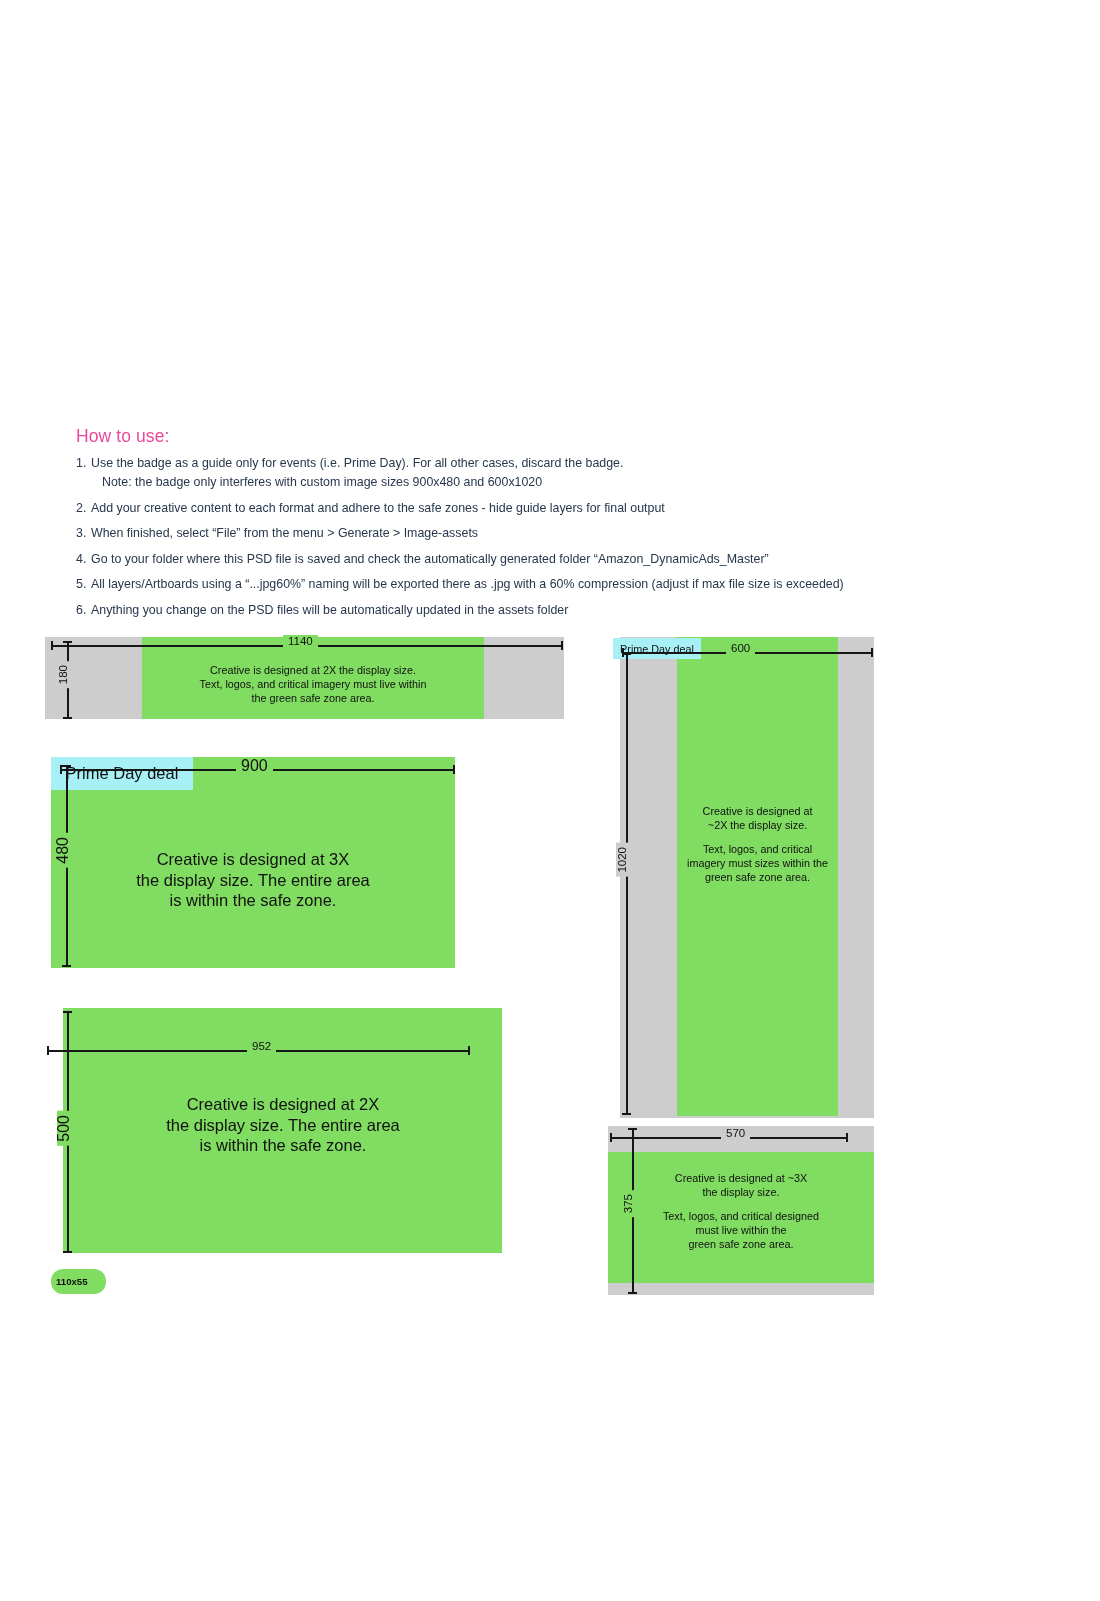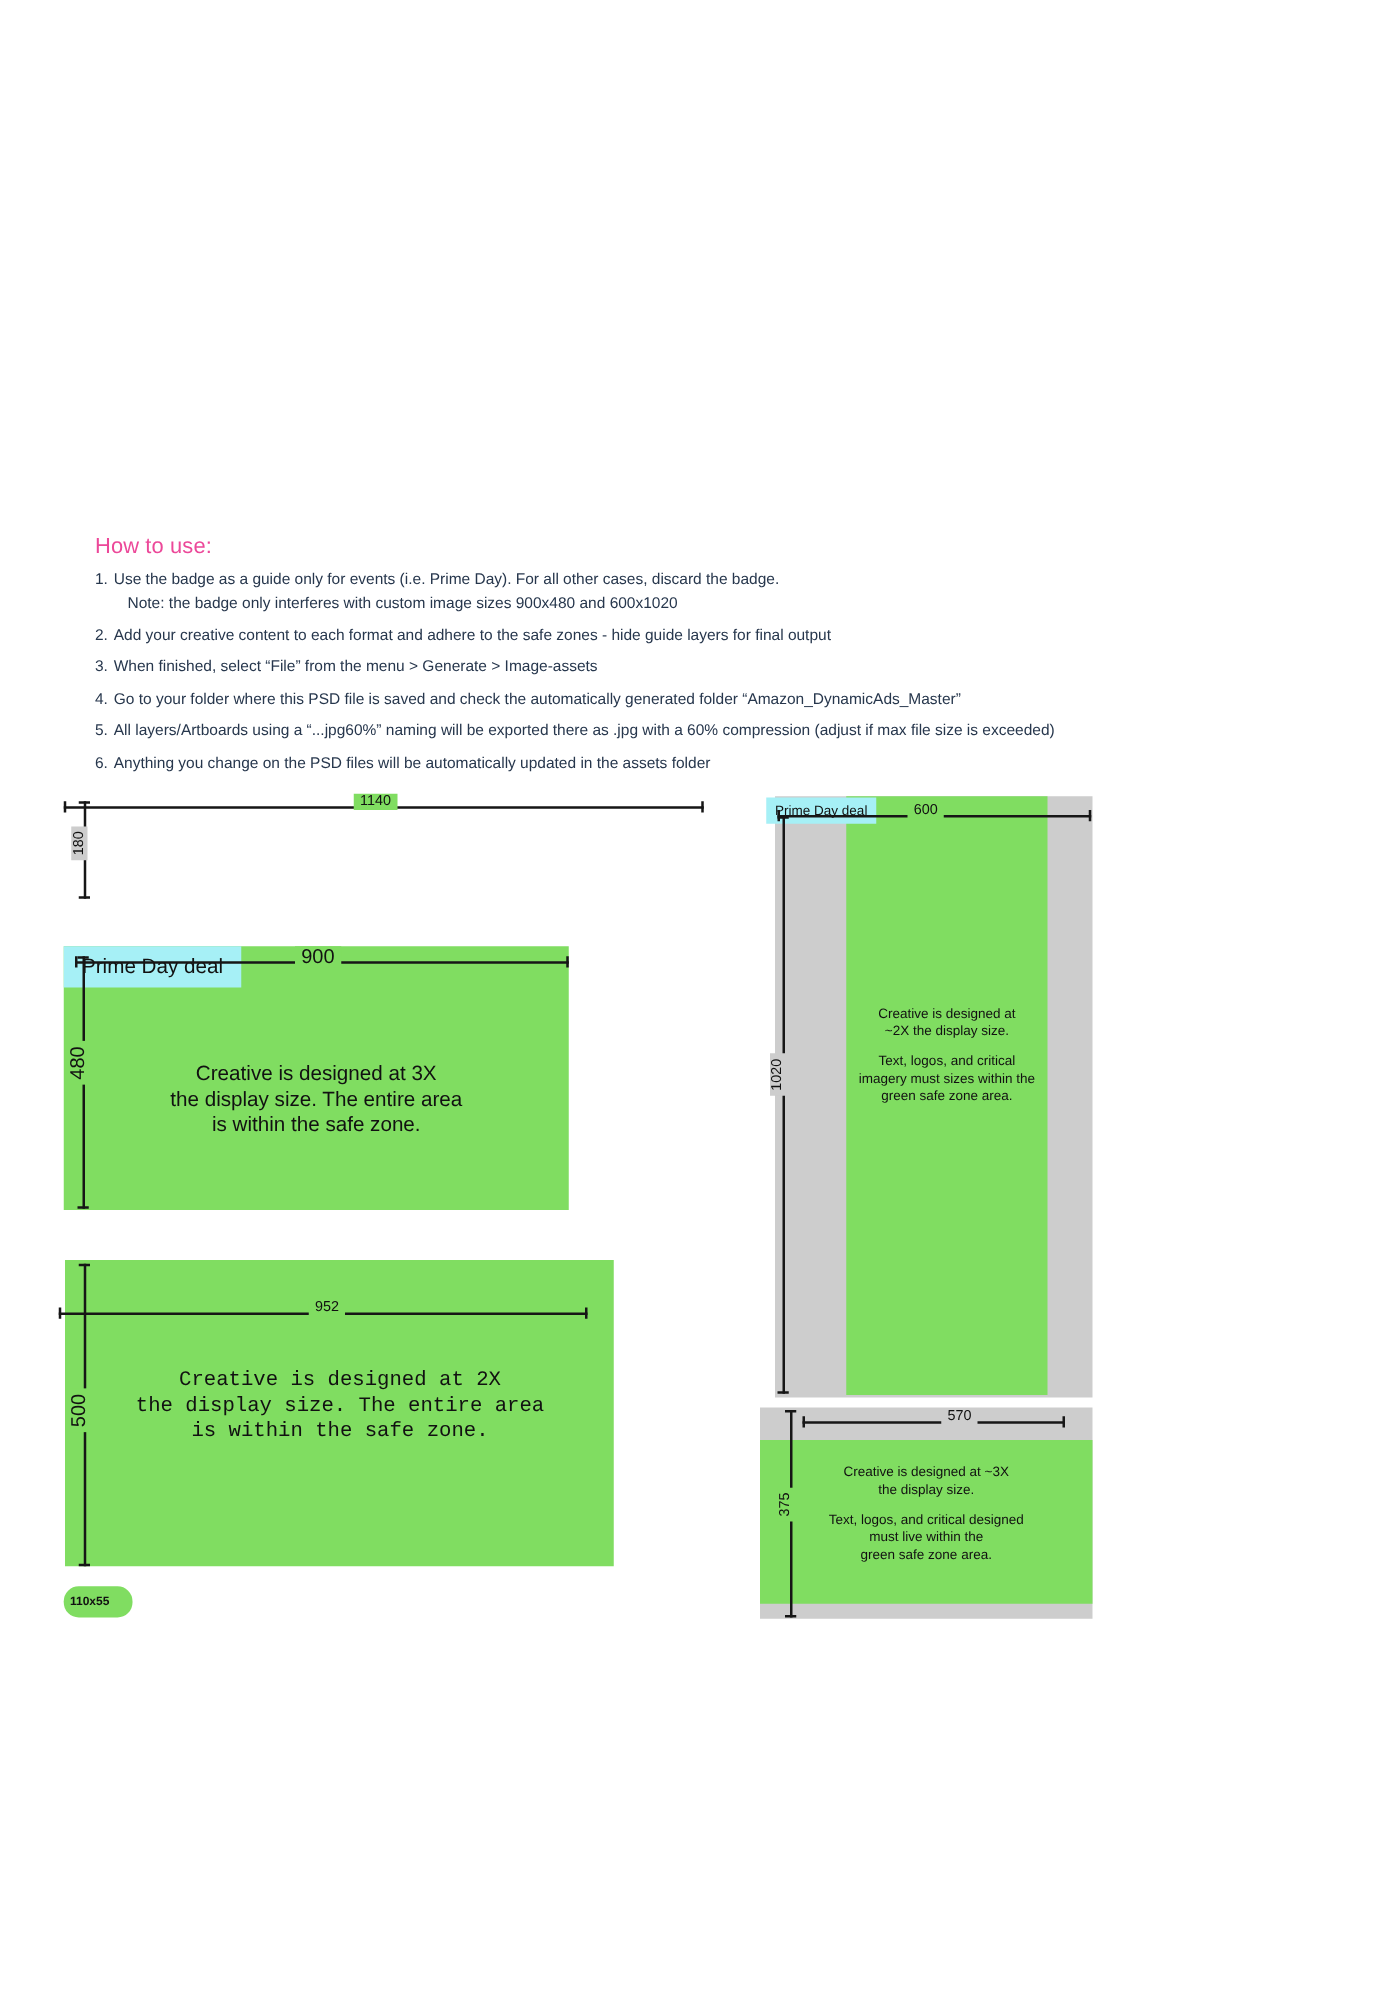--- a/index.html
+++ b/index.html
@@ -185,20 +185,29 @@
       <span class="num">5.</span>
       <span class="body">All layers/Artboards using a “...jpg60%” naming will be exported there as .jpg with a 60% compression (adjust if max file size is exceeded)</span>
     </div>
 
     <div class="step">
       <span class="num">6.</span>
       <span class="body">Anything you change on the PSD files will be automatically updated in the assets folder</span>
     </div>
   </div>
 
+  <div class="board" style="left:45px; top:637px; width:519px; height:82px;">
+    <div class="gray" style="left:0; top:0; width:519px; height:82px;"></div>
+    <div class="green" style="left:97px; top:0; width:342px; height:82px;"></div>
+    <div class="blurb" style="left:97px; top:26px; width:342px;">
+      <span>Creative is designed at 2X the display size.</span><br>
+      <span>Text, logos, and critical imagery must live within</span><br>
+      <span>the green safe zone area.</span>
+    </div>
+  </div>
   <div class="dim-h" style="left:51px; top:641px; width:512px;">
     <div class="line"></div>
     <div class="cap l"></div>
     <div class="cap r"></div>
     <div class="val ongreen" style="left:232px;">1140</div>
   </div>
   <div class="dim-v" style="left:63px; top:641px; height:78px;">
     <div class="line"></div>
     <div class="cap t"></div>
     <div class="cap b"></div>
@@ -220,21 +229,21 @@
     <div class="cap r"></div>
     <div class="val ongreen" style="left:176px; top:-8px; font-size:16px; line-height:17px;">900</div>
   </div>
   <div class="dim-v big" style="left:62px; top:765px; height:202px;">
     <div class="line"></div>
     <div class="cap t"></div>
     <div class="cap b"></div>
     <div class="val ongreen" style="top:68px;">480</div>
   </div>
 
-  <div class="board" style="left:52px; top:1008px; width:439px; height:245px;font-family:Liberation Mono, monospace;">
+  <div class="board" style="left:63px; top:1008px; width:439px; height:245px;">
     <div class="green" style="left:0; top:0; width:439px; height:245px;"></div>
     <div class="blurb big" style="left:40px; top:86px; width:360px;">
       <span>Creative is designed at 2X</span><br>
       <span>the display size. The entire area</span><br>
       <span>is within the safe zone.</span>
     </div>
   </div>
   <div class="dim-h" style="left:47px; top:1046px; width:423px;">
     <div class="line"></div>
     <div class="cap l"></div>
@@ -283,21 +292,21 @@
     <div class="green" style="left:0; top:26px; width:266px; height:131px;"></div>
     <div class="blurb" style="left:33px; top:45px; width:200px;">
       <span>Creative is designed at ~3X</span><br>
       <span>the display size.</span>
       <span class="gap"></span>
       <span>Text, logos, and critical designed</span><br>
       <span>must live within the</span><br>
       <span>green safe zone area.</span>
     </div>
   </div>
-  <div class="dim-h" style="left:642px; top:1133px; width:210px;">
+  <div class="dim-h" style="left:610px; top:1133px; width:238px;">
     <div class="line"></div>
     <div class="cap l"></div>
     <div class="cap r"></div>
     <div class="val ongray" style="left:111px;">570</div>
   </div>
   <div class="dim-v" style="left:628px; top:1128px; height:166px;">
     <div class="line"></div>
     <div class="cap t"></div>
     <div class="cap b"></div>
     <div class="val ongreen" style="top:62px;">375</div>

